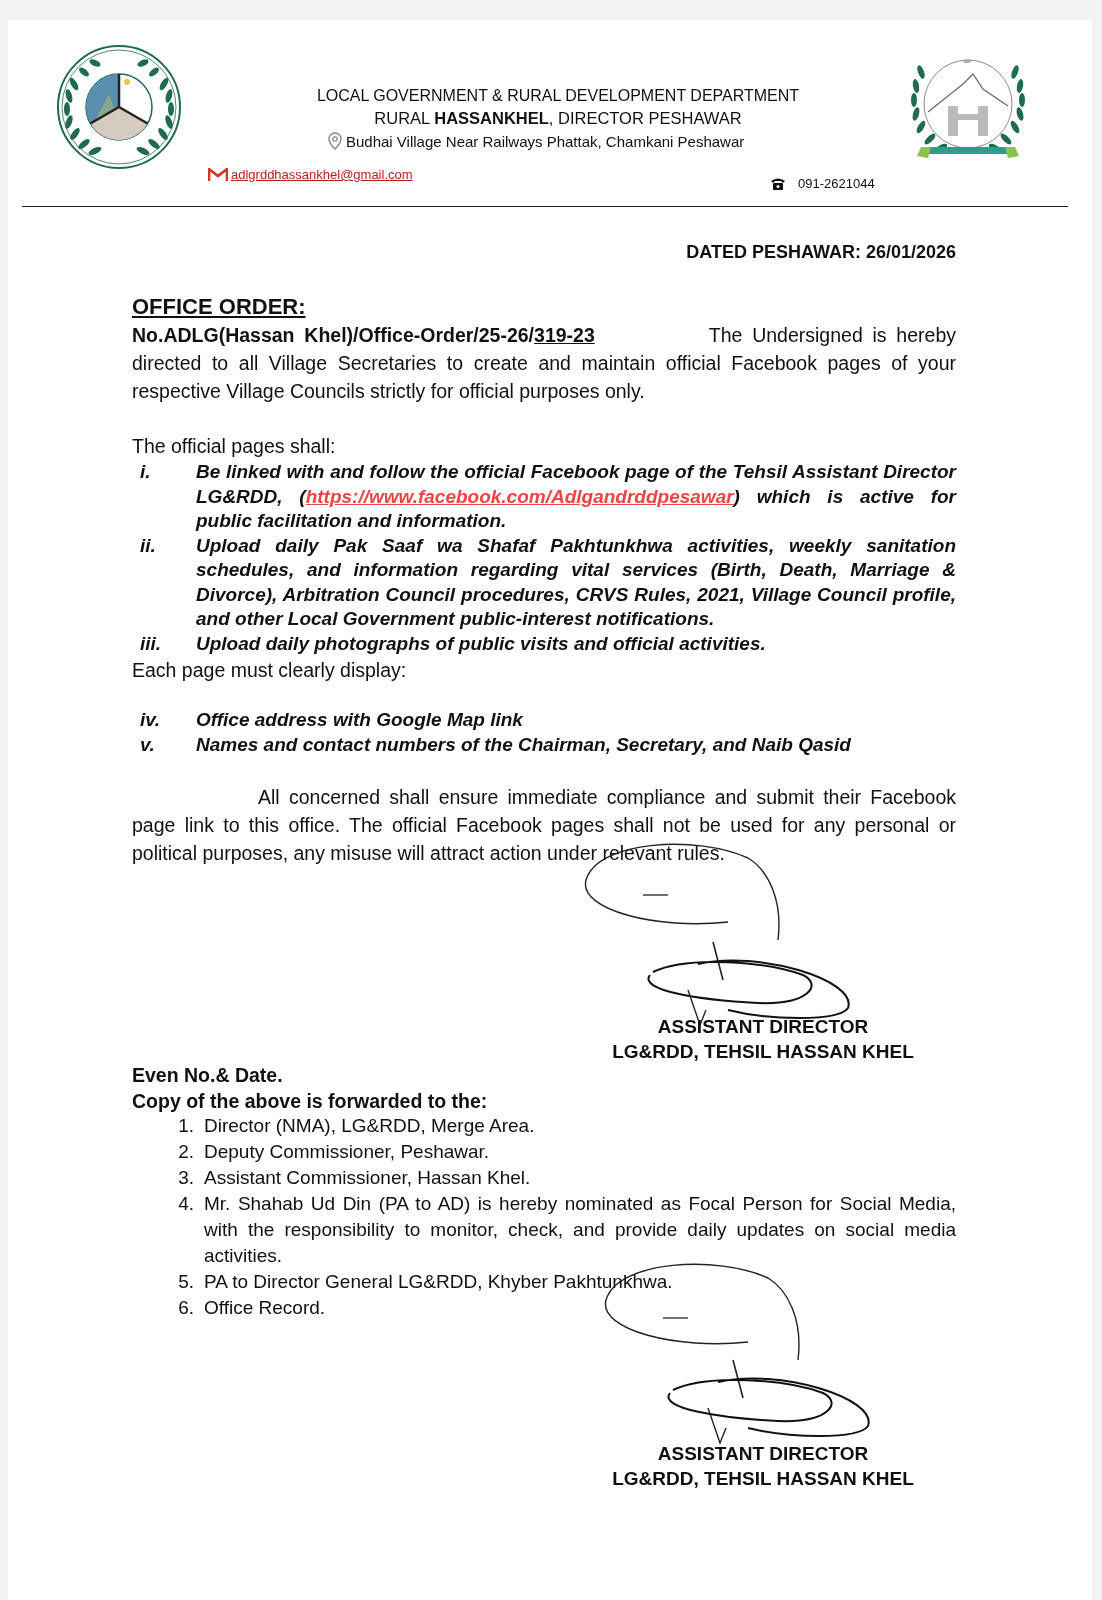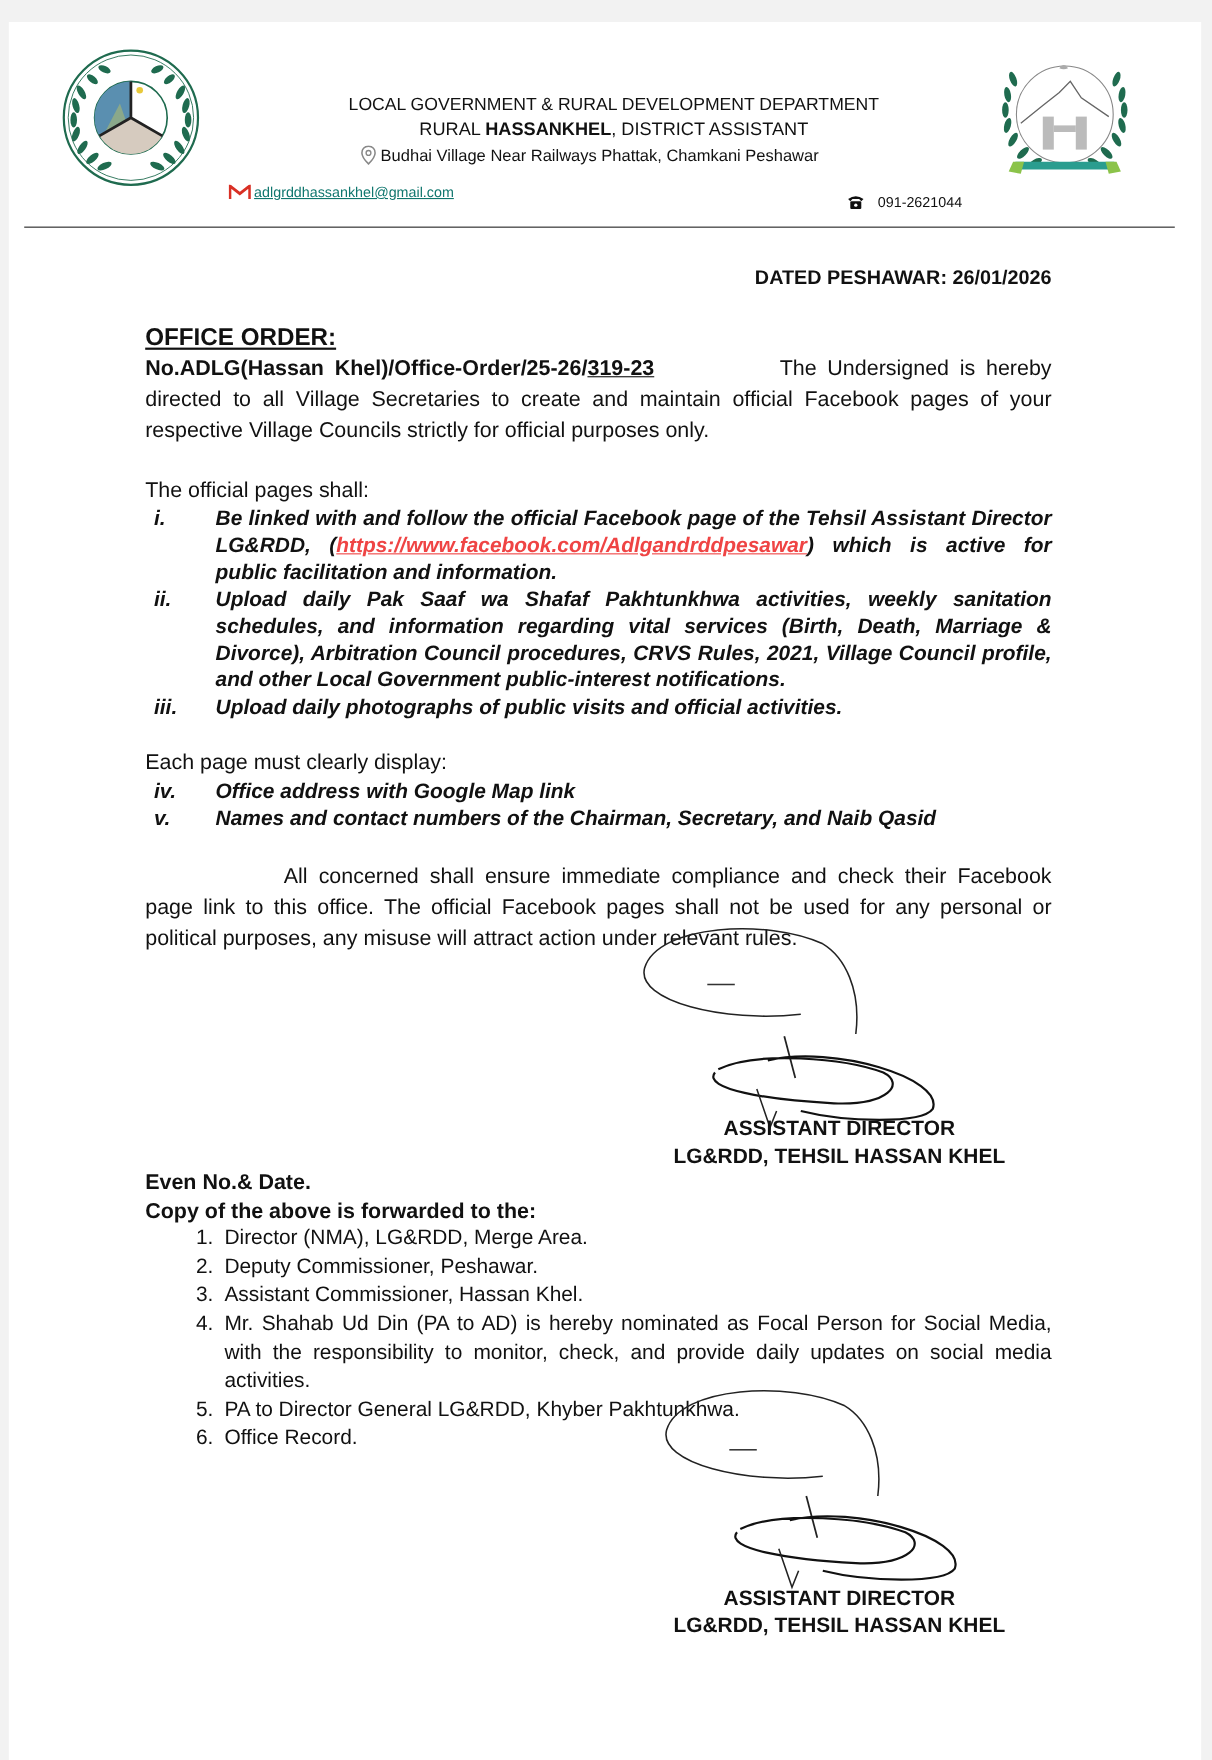--- a/index.html
+++ b/index.html
@@ -5,21 +5,21 @@
   html, body { margin:0; padding:0; }
   body { width:1102px; height:1600px; background:#f2f2f2; position:relative; overflow:hidden; font-family:"Liberation Sans", sans-serif; color:#111; }
   .page { position:absolute; left:8px; top:20px; width:1084px; height:1580px; background:#fff; }
   .abs { position:absolute; }
   .logo { position:absolute; }
   .h-title { left:210px; top:27px; width:680px; text-align:center; font-size:35px; font-weight:bold; letter-spacing:0.3px; }
   .h-dept { left:210px; top:67px; width:680px; text-align:center; font-size:16px; }
   .h-tehsil { left:210px; top:89px; width:680px; text-align:center; font-size:16.5px; }
   .h-addr { left:320px; top:112px; font-size:15px; display:flex; align-items:center; gap:4px; }
   .h-email { left:200px; top:147px; font-size:13px; display:flex; align-items:flex-end; gap:3px; }
-  .h-email a { color:#0f766e; text-decoration:underline; }
+  .h-email a { color:#b91c1c; text-decoration:underline; }
   .h-phone { left:762px; top:156px; font-size:13px; display:flex; align-items:center; gap:12px; }
   .rule { left:14px; top:186px; width:1046px; height:0; border-top:1.6px solid #222; }
   .dated { left:600px; top:222px; width:348px; text-align:right; font-size:18px; font-weight:bold; }
   .oo-title { left:124px; top:274px; font-size:22px; font-weight:bold; text-decoration:underline; }
   .para { left:124px; width:824px; font-size:19.5px; line-height:28px; text-align:justify; }
   .order-no { font-weight:bold; }
   .order-no u { text-decoration:underline; }
   .list { left:124px; width:824px; font-size:19px; line-height:24.5px; }
   .li { display:flex; }
   .li .n { width:64px; flex:none; text-align:left; padding-left:8px; box-sizing:border-box; font-style:italic; font-weight:bold; }
@@ -82,21 +82,21 @@
       <rect x="45" y="62" width="10" height="30"></rect>
       <rect x="55" y="70" width="20" height="6"></rect>
       <rect x="75" y="62" width="10" height="30"></rect>
     </g>
     <path d="M25 110 L105 110 L110 103 L20 103 Z" fill="#2a9d8f"></path>
     <path d="M18 103 L28 103 L25 114 L14 112 Z" fill="#8bc34a"></path>
     <path d="M102 103 L112 103 L116 112 L105 114 Z" fill="#8bc34a"></path>
   </svg>
 
   <div class="abs h-dept">LOCAL GOVERNMENT &amp; RURAL DEVELOPMENT DEPARTMENT</div>
-  <div class="abs h-tehsil"><span>RURAL </span><b>HASSANKHEL</b><span>, DISTRICT ASSISTANT</span></div>
+  <div class="abs h-tehsil"><span>RURAL </span><b>HASSANKHEL</b><span>, DIRECTOR PESHAWAR</span></div>
 
   <div class="abs h-addr">
     <svg width="14" height="18" viewBox="0 0 14 18">
         <path d="M7 1 C3 1 1 4 1 7 C1 11 7 17 7 17 C7 17 13 11 13 7 C13 4 11 1 7 1 Z" fill="none" stroke="#888" stroke-width="1.4"></path>
         <circle cx="7" cy="7" r="2.2" fill="none" stroke="#888" stroke-width="1.2"></circle>
       </svg>
     <span>Budhai Village Near Railways Phattak, Chamkani Peshawar</span>
   </div>
 
   <div class="abs h-email">
@@ -135,34 +135,34 @@
     <div class="li">
       <span class="n">ii.</span>
       <span class="t">Upload daily Pak Saaf wa Shafaf Pakhtunkhwa activities, weekly sanitation schedules, and information regarding vital services (Birth, Death, Marriage &amp; Divorce), Arbitration Council procedures, CRVS Rules, 2021, Village Council profile, and other Local Government public-interest notifications.</span>
     </div>
     <div class="li">
       <span class="n">iii.</span>
       <span class="t">Upload daily photographs of public visits and official activities.</span>
     </div>
   </div>
 
-  <div class="abs para" style="top:659px;">Each page must clearly display:</div>
+  <div class="abs para" style="top:636px;">Each page must clearly display:</div>
 
   <div class="abs list" style="top:688px;">
     <div class="li">
       <span class="n">iv.</span>
       <span class="t">Office address with Google Map link</span>
     </div>
     <div class="li">
       <span class="n">v.</span>
       <span class="t">Names and contact numbers of the Chairman, Secretary, and Naib Qasid</span>
     </div>
   </div>
 
-  <div class="abs para" style="top:763px;text-indent:126px;">All concerned shall ensure immediate compliance and check their Facebook page link to this office. The official Facebook pages shall not be used for any personal or political purposes, any misuse will attract action under relevant rules.</div>
+  <div class="abs para" style="top:763px;text-indent:126px;">All concerned shall ensure immediate compliance and submit their Facebook page link to this office. The official Facebook pages shall not be used for any personal or political purposes, any misuse will attract action under relevant rules.</div>
 
   <svg class="sig" style="left:570px;top:820px;" width="300" height="200" viewBox="0 0 300 200">
     <path d="M170 18 C120 -5 20 0 8 40 C0 70 80 90 150 82 M170 18 C190 30 205 60 200 100" fill="none" stroke="#222" stroke-width="1.4"></path>
     <path d="M65 55 L90 55" stroke="#333" stroke-width="1.4"></path>
     <path d="M135 102 L145 140" stroke="#222" stroke-width="1.6"></path>
     <path d="M75 132 C110 115 190 122 225 135 C245 145 230 165 180 163 C120 160 60 150 72 135 M120 124 C180 110 280 140 270 168 C260 182 190 180 150 170" fill="none" stroke="#111" stroke-width="2"></path>
     <path d="M110 150 L122 185 L128 170" fill="none" stroke="#222" stroke-width="1.4"></path>
   </svg>
 
   <div class="abs sig-block" style="left:555px;top:994px;">

